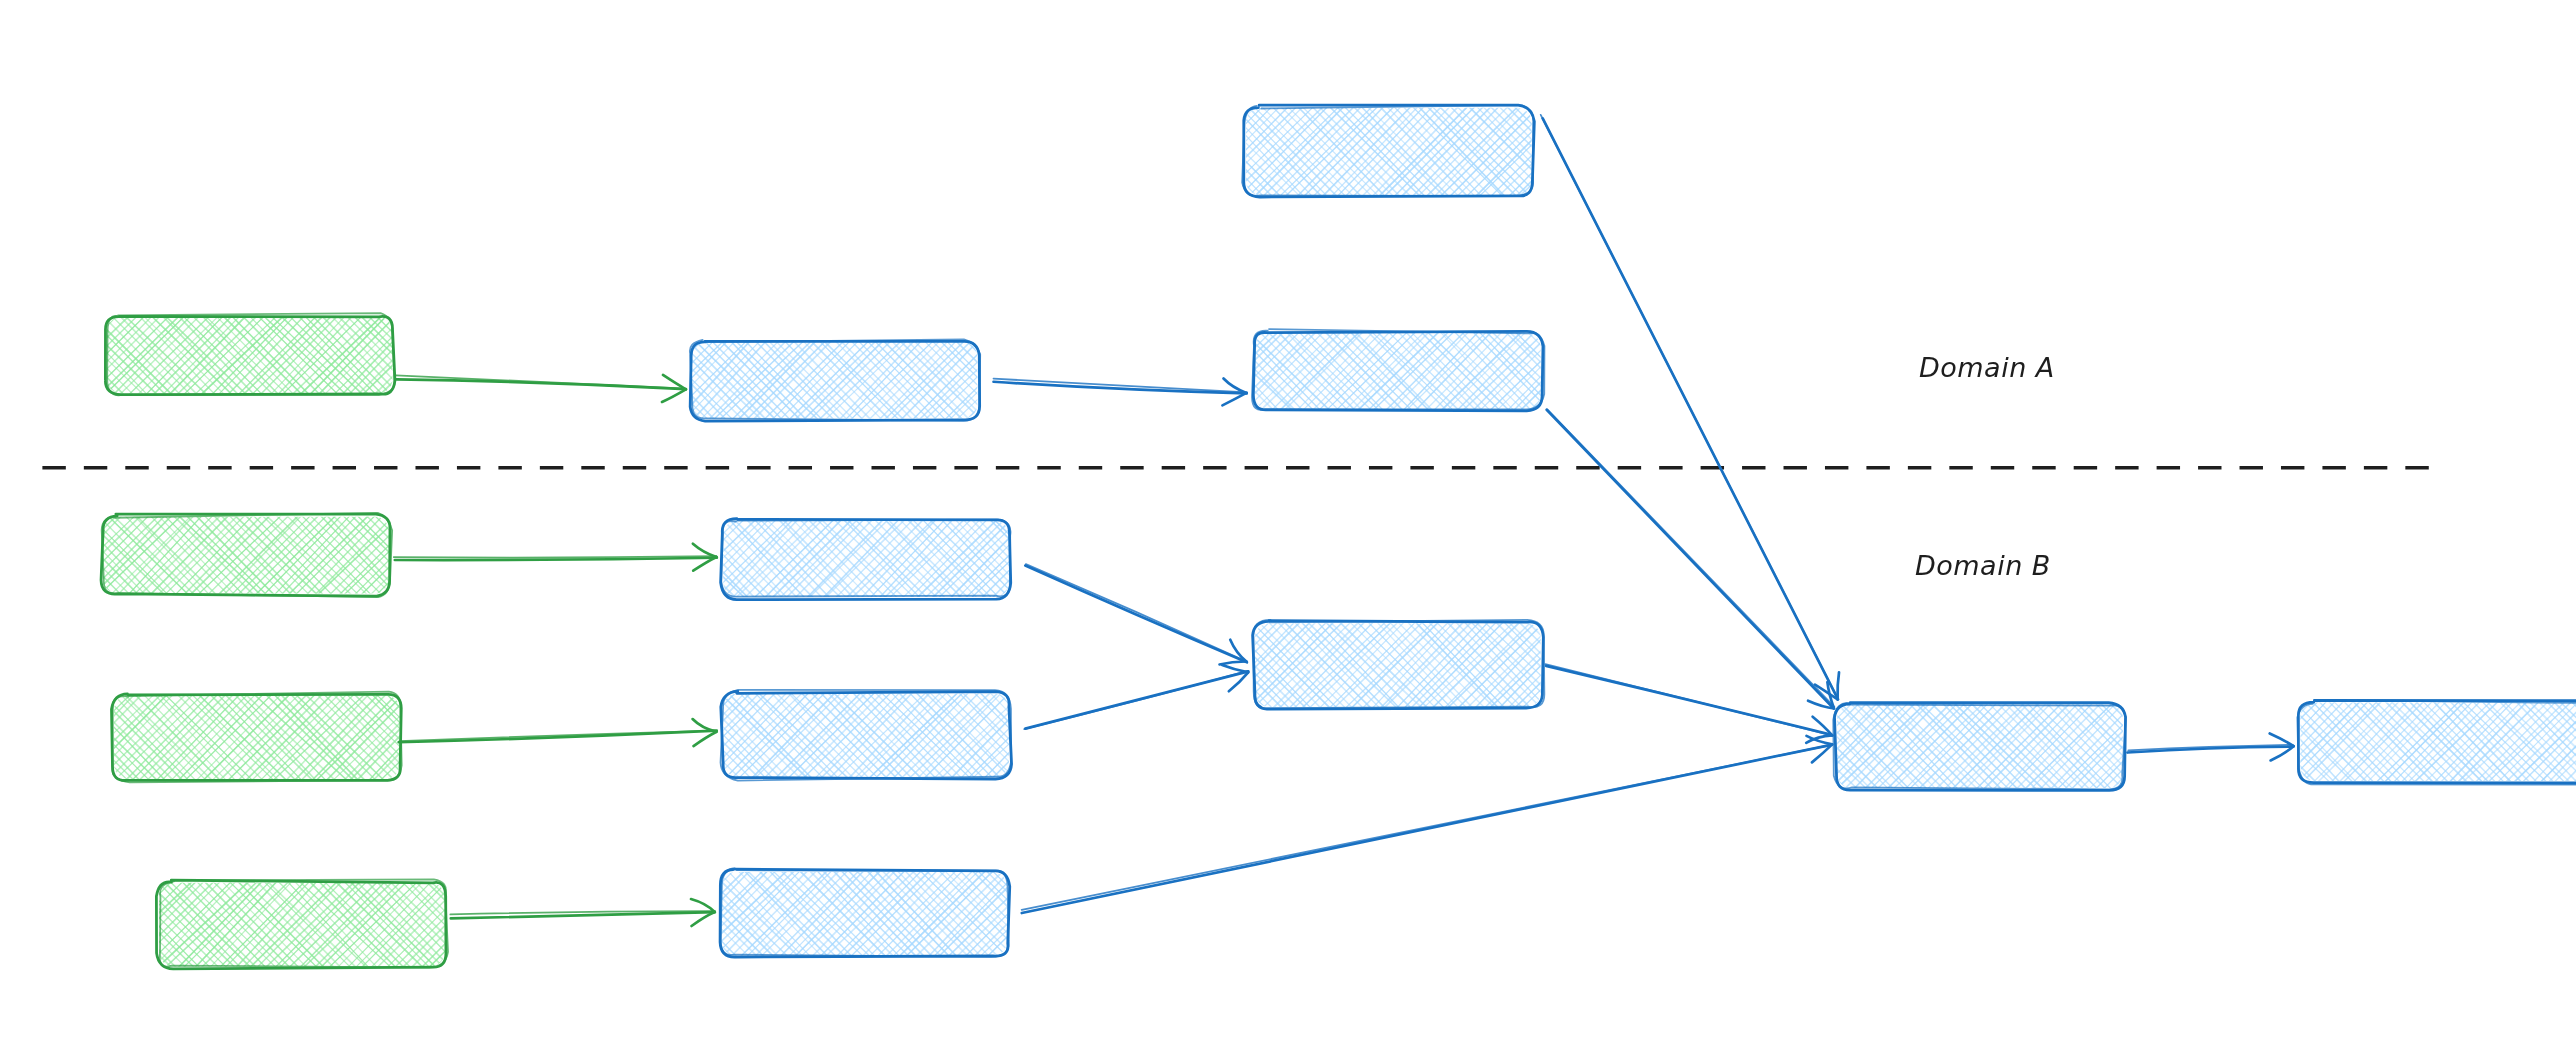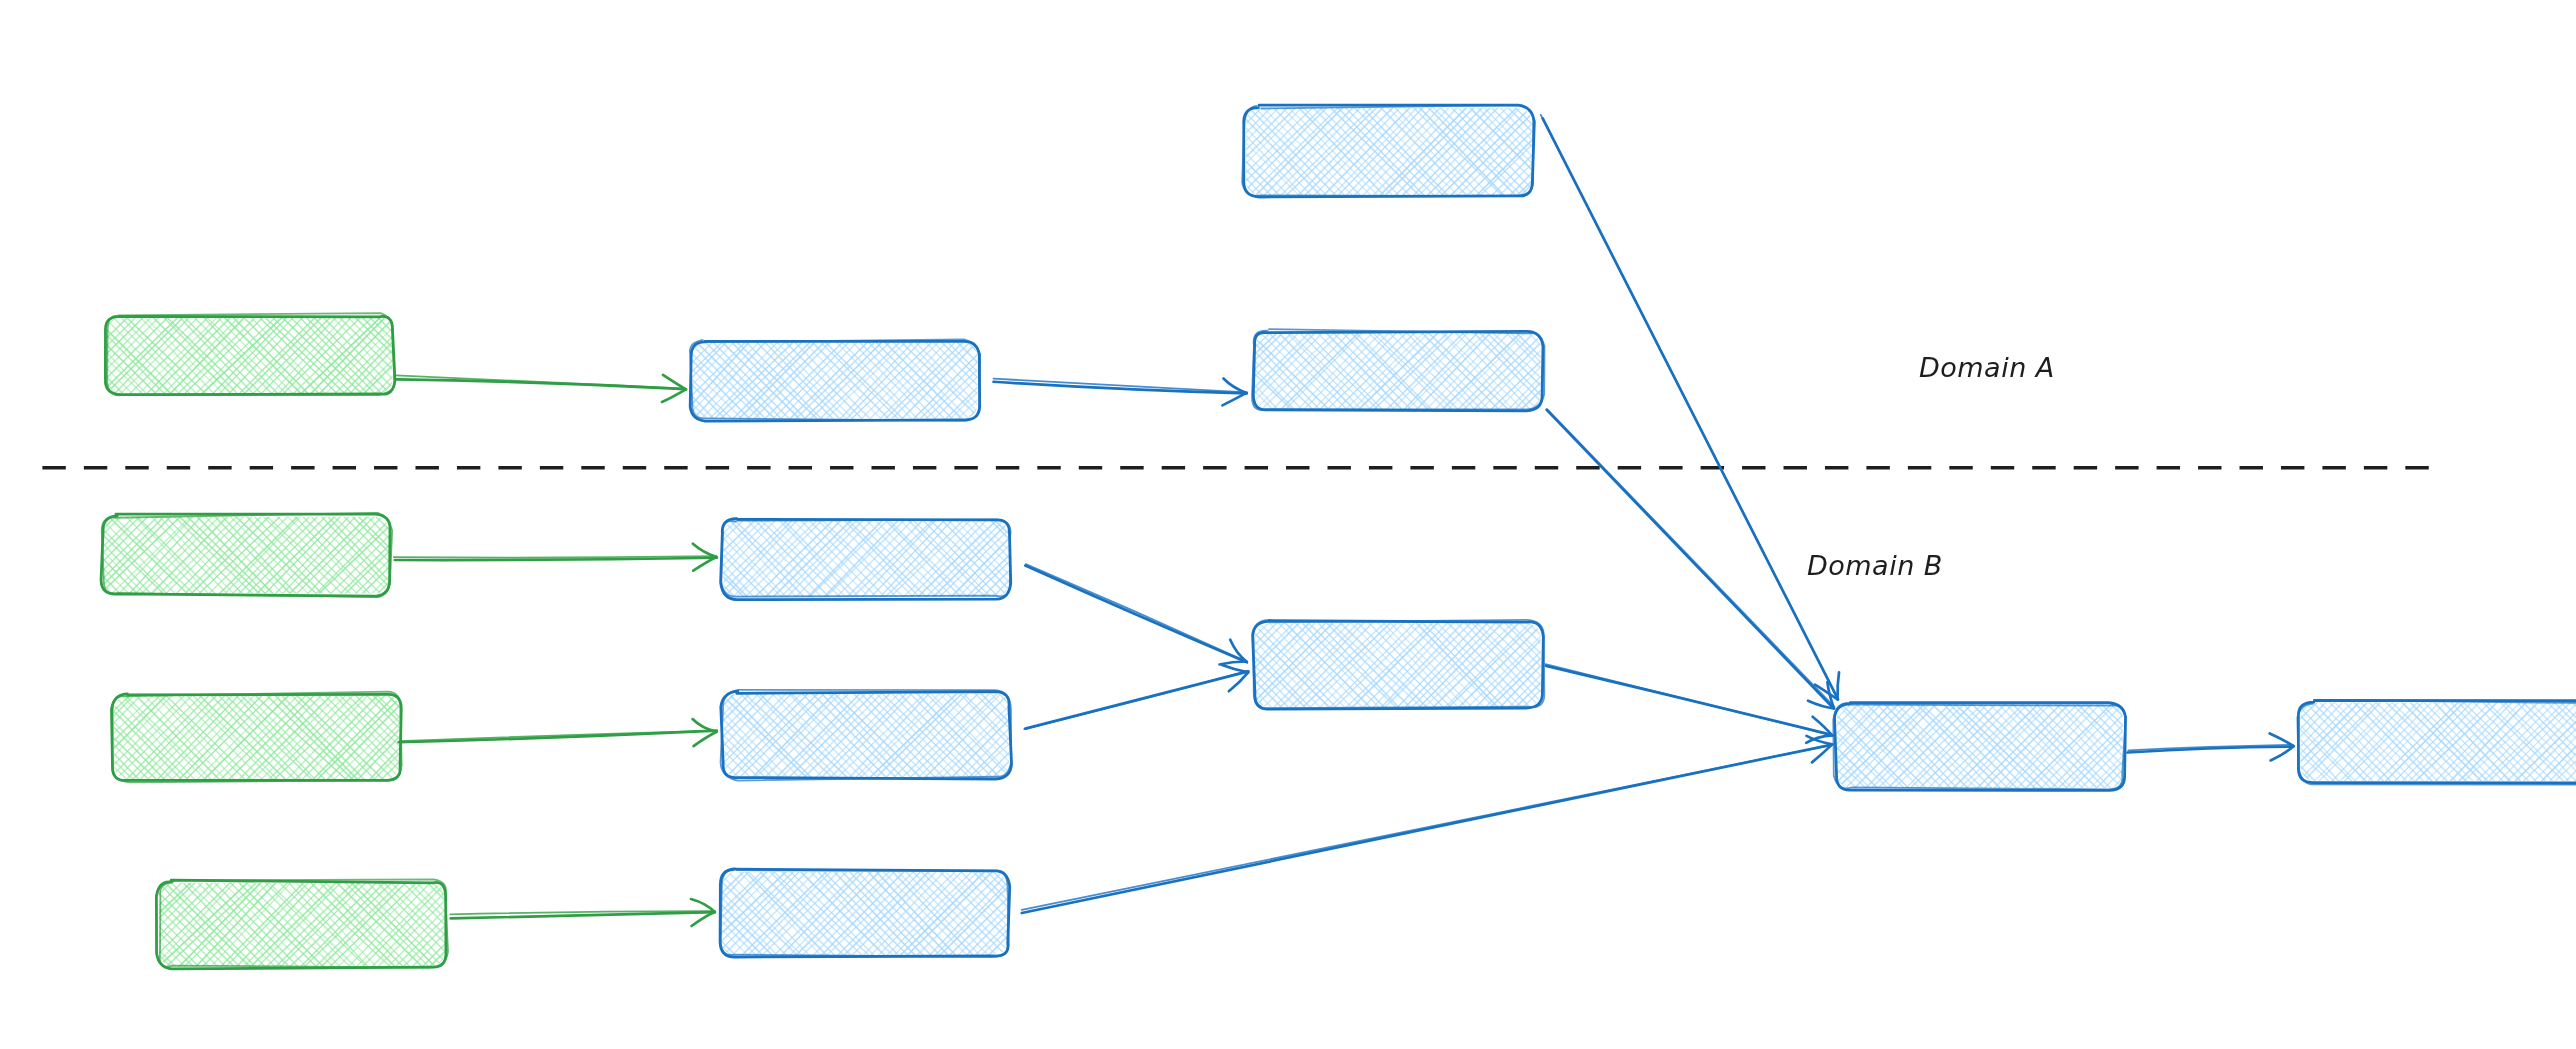--- a/index.html
+++ b/index.html
@@ -1681,15 +1681,15 @@
           <line x1="2926.1" y1="774.7" x2="3025.5" y2="872.0" stroke="#a5d8ff" stroke-width="1.44" stroke-linecap="round" opacity="0.58"></line>
           <line x1="2935.9" y1="775.6" x2="3034.9" y2="871.1" stroke="#a5d8ff" stroke-width="1.59" stroke-linecap="round" opacity="0.72"></line>
           <line x1="2941.9" y1="774.7" x2="3041.2" y2="872.5" stroke="#a5d8ff" stroke-width="1.87" stroke-linecap="round" opacity="0.57"></line>
         </g>
         <path d="M 2529.0,777.1 L 2844.8,777.6 Q 2861.4,777.1 2861.4,793.4 L 2862.9,852.2 Q 2862.7,869.5 2845.3,868.9 L 2528.3,868.4 Q 2510.6,868.4 2511.4,851.9 L 2511.3,794.7 Q 2510.9,778.8 2528.5,779.0" fill="none" stroke="#1971c2" stroke-width="3.1" stroke-linecap="round" stroke-linejoin="round" opacity="1"></path>
         <path d="M 2530.7,776.7 L 2843.3,780.2 Q 2865.0,778.7 2863.7,793.8 L 2863.4,850.5 Q 2862.4,870.5 2846.1,870.6 L 2525.3,870.3 Q 2514.1,868.6 2511.4,850.7 L 2510.2,796.1 Q 2513.9,780.9 2527.2,780.9" fill="none" stroke="#1971c2" stroke-width="2" stroke-linecap="round" stroke-linejoin="round" opacity="0.72"></path>
       </g>
     </svg>
 
   <div class="dlabel" id="lane-a-label" style="left: 1884px; top: 352px;">Domain A</div>
-  <div class="dlabel" id="lane-b-label" style="left: 1772px; top: 550px;">Domain B</div>
+  <div class="dlabel" id="lane-b-label" style="left: 1880px; top: 550px;">Domain B</div>
 </div>
 
 
 </body></html>

